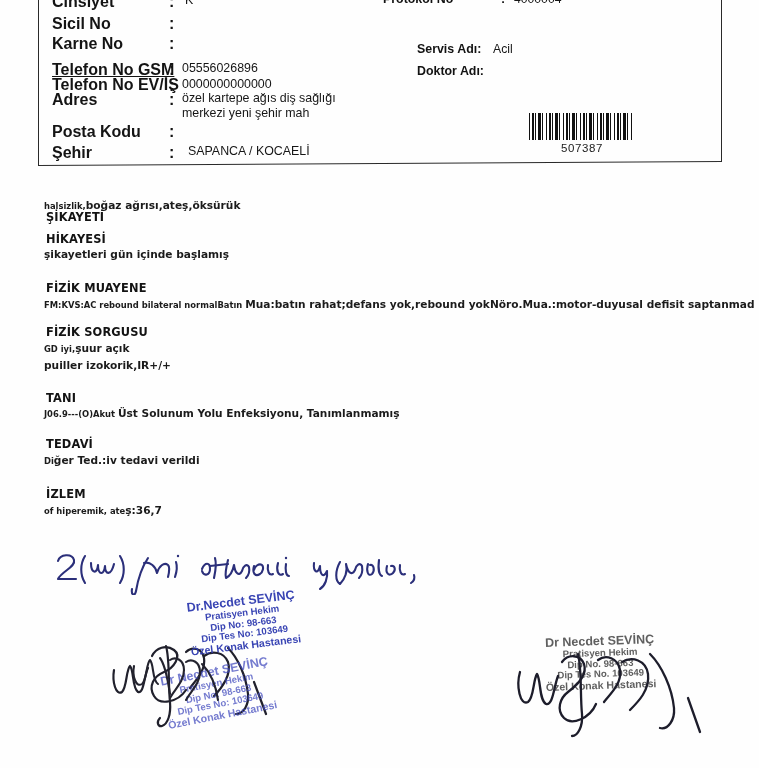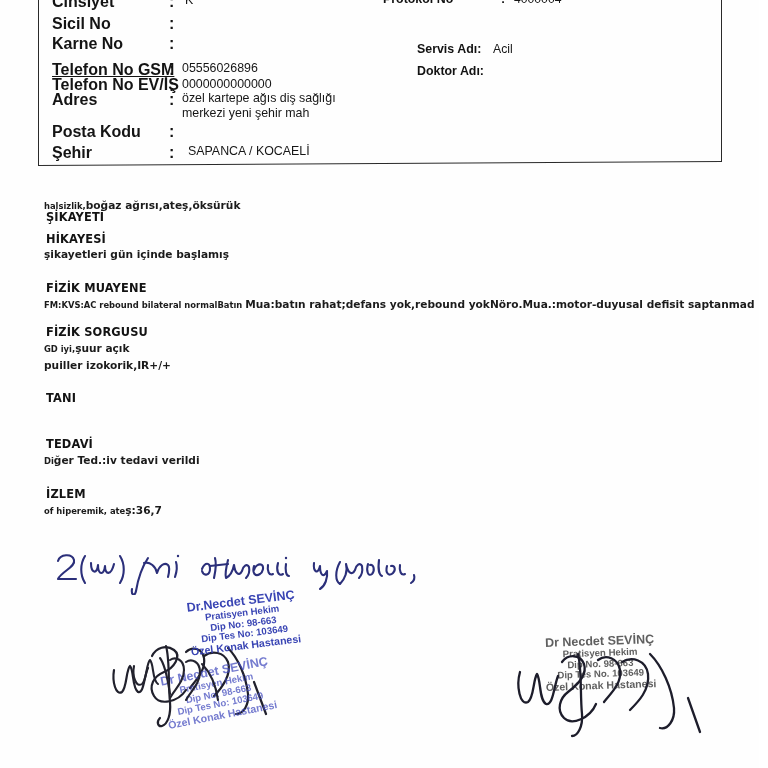--- a/index.html
+++ b/index.html
@@ -204,20 +204,24 @@
     <span class="rlabel" style="left:463px; top:-2px;">:</span>
     <span class="rvalue" style="left:476px; top:-2px;">4000004</span>
 
     <span class="rlabel" style="left:379px; top:48px;">Servis Adı:</span>
     <span class="rvalue" style="left:455px; top:48px;">Acil</span>
 
     <span class="rlabel" style="left:379px; top:70px;">Doktor Adı:</span>
     <span class="rvalue" style="left:455px; top:70px;"></span>
   </div>
 
+  <div id="barcode-wrap">
+    <div id="barcode-bars"></div>
+    <div id="barcode-num">507387</div>
+  </div>
 
   <div class="sec-title" style="left:46px; top:182px;margin-top:28px;">ŞİKAYETİ</div>
   <div class="sec-body" style="left:44px; top:199px;">
     <span class="mix-small">halsizlik,</span><span class="mix-big">boğaz ağrısı,ateş,öksürük</span>
   </div>
 
   <div class="sec-title" style="left:46px; top:232px;">HİKAYESİ</div>
   <div class="sec-body" style="left:44px; top:248px;">
     <span class="mix-big">şikayetleri gün içinde başlamış</span>
   </div>
@@ -229,20 +233,23 @@
 
   <div class="sec-title" style="left:46px; top:325px;">FİZİK SORGUSU</div>
   <div class="sec-body" style="left:44px; top:342px;">
     <span class="mix-small">GD iyi,</span><span class="mix-big">şuur açık</span>
   </div>
   <div class="sec-body" style="left:44px; top:359px;">
     <span class="mix-big">puiller izokorik,IR+/+</span>
   </div>
 
   <div class="sec-title" style="left:46px; top:391px;">TANI</div>
+  <div class="sec-body" style="left:44px; top:407px;">
+    <span class="mix-small">J06.9---(O)Akut </span><span class="mix-big">Üst Solunum Yolu Enfeksiyonu, Tanımlanmamış</span>
+  </div>
 
   <div class="sec-title" style="left:46px; top:437px;">TEDAVİ</div>
   <div class="sec-body" style="left:44px; top:454px;">
     <span class="mix-small">Di</span><span class="mix-big">ğer Ted.:iv tedavi verildi</span>
   </div>
 
   <div class="sec-title" style="left:46px; top:487px;">İZLEM</div>
   <div class="sec-body" style="left:44px; top:504px;">
     <span class="mix-small">of hiperemik, ate</span><span class="mix-big">ş:36,7</span>
   </div>

